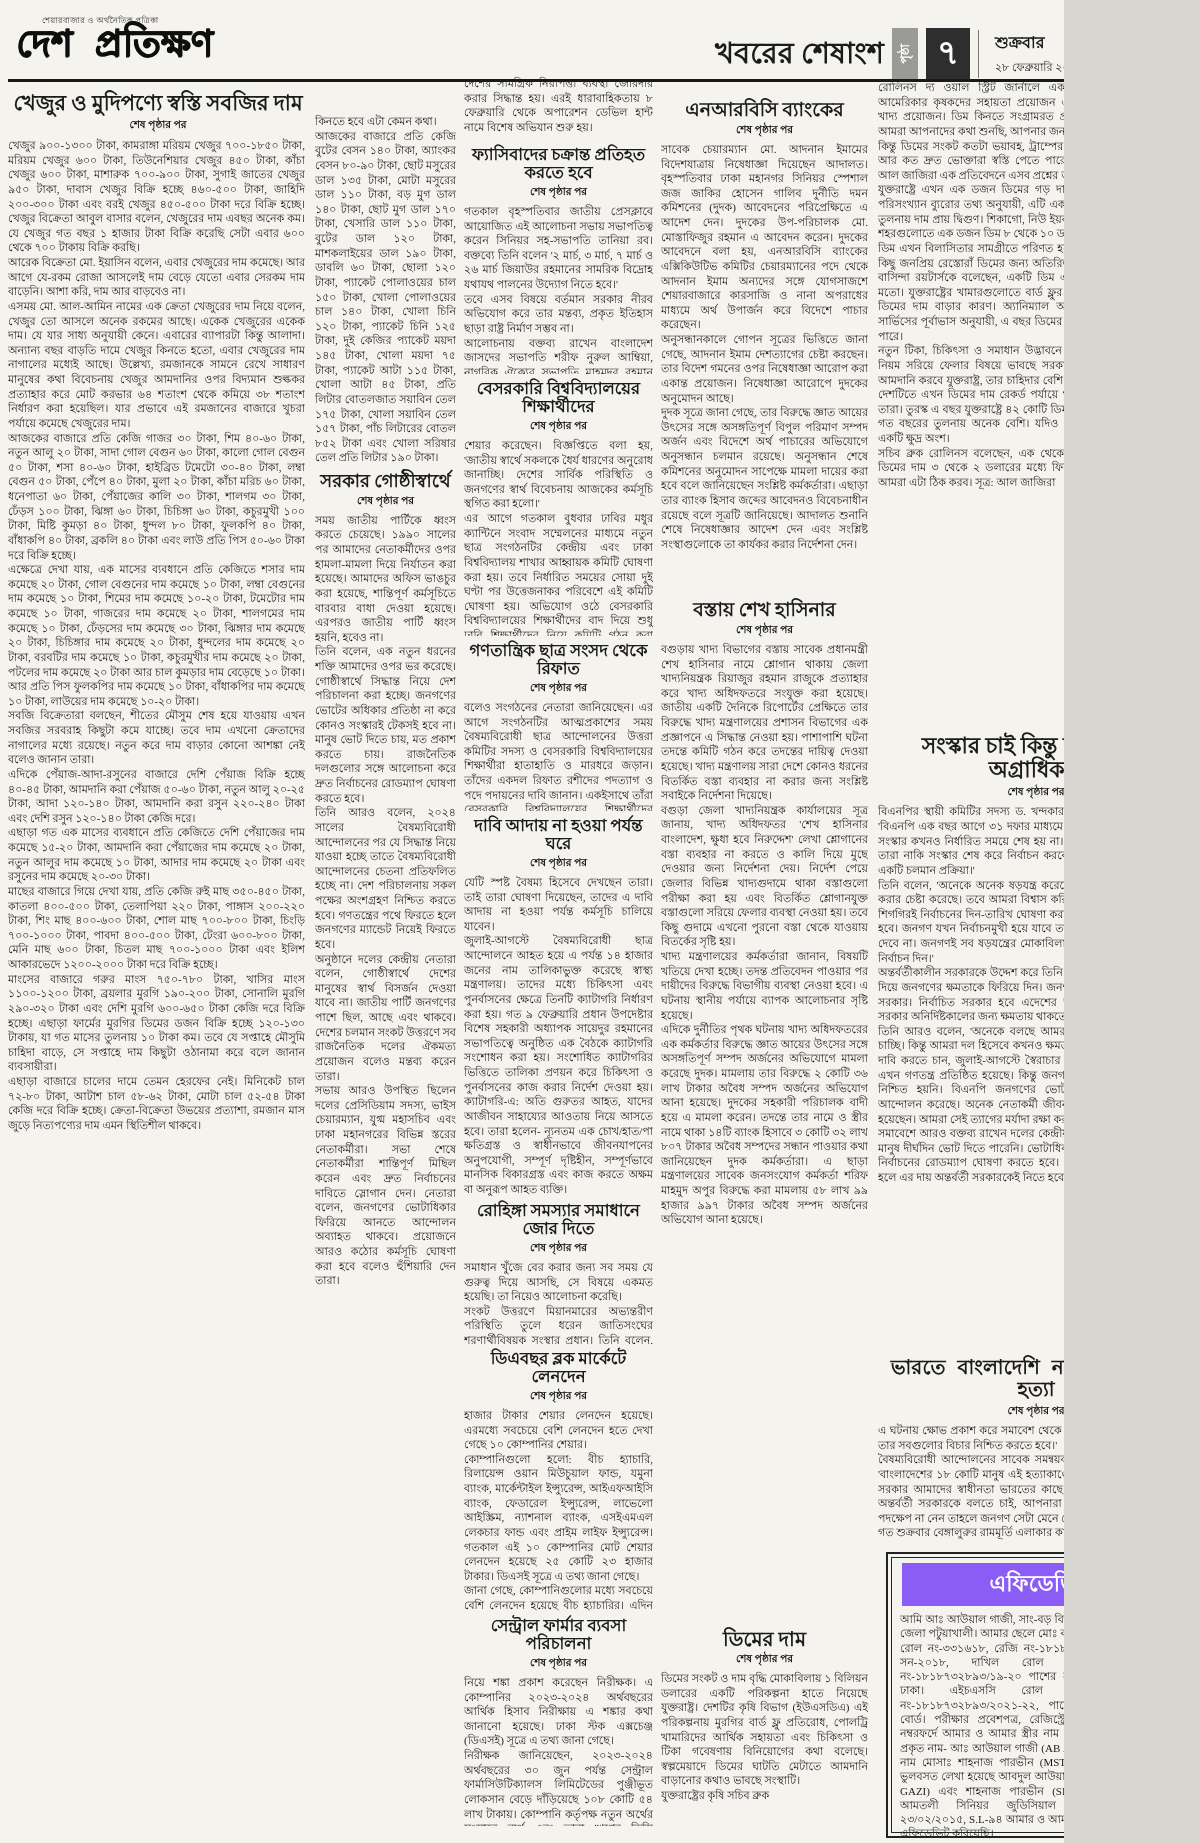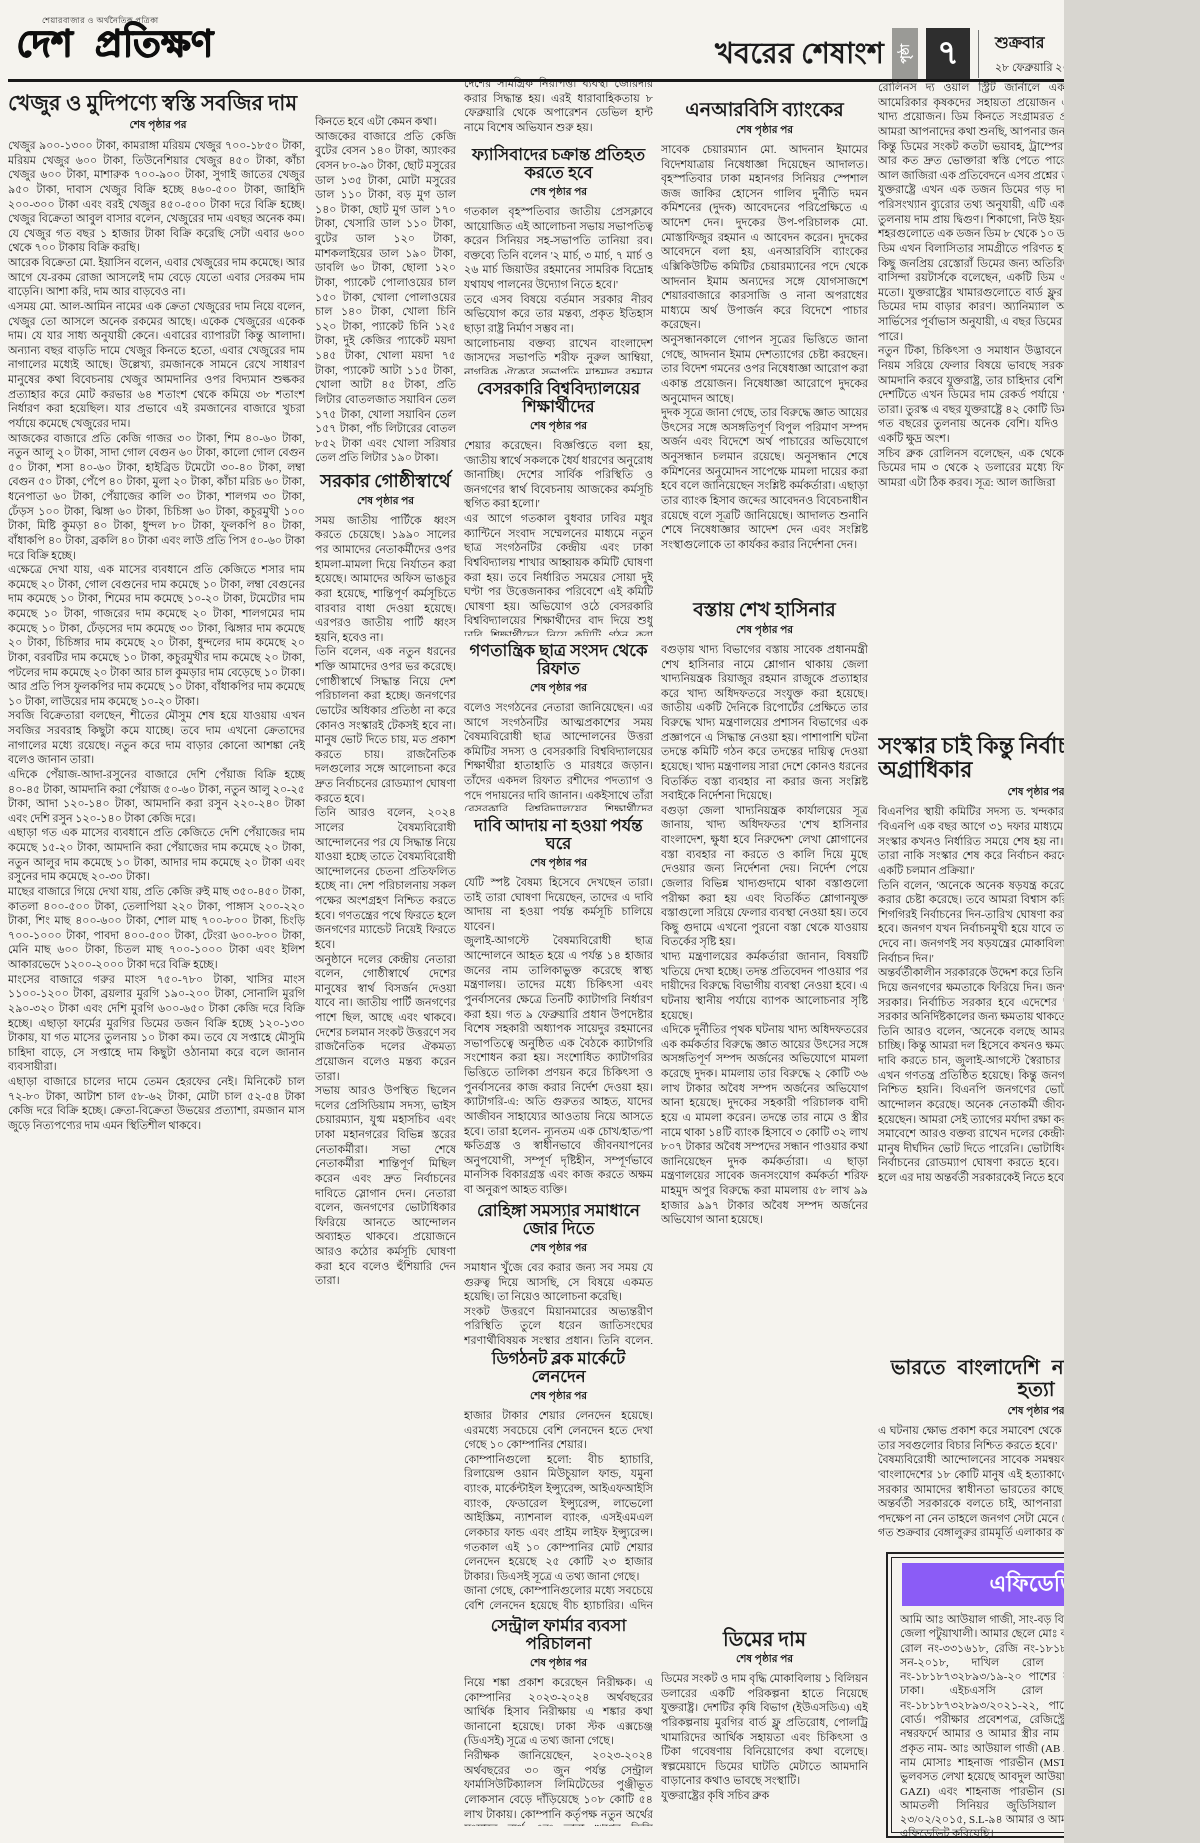--- a/index.html
+++ b/index.html
@@ -19,21 +19,21 @@
         align-items:center;justify-content:center;font-size:34px;font-weight:bold;}
   .daydate{padding-left:16px;border-left:1px solid #777;}
   .day{font-size:16px;font-weight:bold;}
   .date{font-size:11px;margin-top:2px;white-space:nowrap;}
   .hrule{position:absolute;left:8px;top:79px;width:1184px;height:3px;background:#191919;}
   
   .col{position:absolute;overflow:hidden;}
   .blk{overflow:hidden;}
   .body{font-size:11px;line-height:1.33;text-align:justify;white-space:pre-line;
         word-break:break-word;}
-  .h1{font-size:22px;font-weight:bold;text-align:left;line-height:1.1;margin:4px 0 2px;}
+  .h1{font-size:22px;font-weight:bold;text-align:center;line-height:1.1;margin:4px 0 2px;}
   .h2{font-size:16.5px;font-weight:bold;text-align:center;line-height:1.12;margin:6px 0 1px;}
   .h3{font-size:19px;font-weight:bold;text-align:center;line-height:1.1;margin:6px 0 1px;}
   .dateline{font-size:10.5px;font-weight:bold;text-align:center;margin:0 0 3px;}
   .khejur-head{position:absolute;left:8px;top:88px;width:300px;}
   .khejur-head .h1{white-space:nowrap;font-size:21px;}
   
   .affidavit{position:absolute;left:886px;top:1552px;width:306px;height:286px;
         border:2px solid #222;box-sizing:border-box;background:#f5f3ee;padding:5px 8px;}
   .affidavit-inner{border:1px solid #222;position:absolute;inset:3px;pointer-events:none;}
   .aff-title{background:#8b5cf6;color:#fff;font-size:22px;font-weight:bold;text-align:center;
@@ -135,21 +135,21 @@
 ক্যাটাগরি-বি: গুরুতর আহত, যাদের দীর্ঘদিন সাহায্য দিতে হবে। তারা হলেন আংশিক দৃষ্টিহীন, মস্তিষ্কে গুরুতর আঘাতপ্রাপ্ত বা অনুরূপ আহত ব্যক্তি। ক্যাটাগরি-সি: আহত যারা এখনো হাসপাতালে চিকিৎসাধীন রয়েছেন, চিকিৎসা শেষে স্বাভাবিক কাজকর্ম করতে সক্ষম হবেন। শ্রবণশক্তি/দৃষ্টিশক্তি ক্ষতিগ্রস্ত, গুলিতে আহত বা অনুরূপ আহত ব্যক্তি। তারা সুস্থ হয়ে হাসপাতাল ত্যাগ করেছেন এবং স্বাভাবিক কাজকর্ম করতে পারছেন।
 মুক্তিযুদ্ধ বিষয়ক উপদেষ্টা ফারুক-ই আজম জানিয়েছেন, শহীদ পরিবার ৩০ লাখ টাকার সঞ্চয়পত্র পাবে। আহতরা পরিচয়পত্রের মাধ্যমে আজীবন ভাতা ও চিকিৎসা সুবিধা পাবেন। গুরুতর আহতরা এককালীন ৫ লাখ টাকা এবং প্রতি মাসে ২০ হাজার টাকা পাবেন। যাদের একটি অঙ্গহানি (বি ক্যাটাগরি) হয়েছে, তারা এককালীন ৩ লাখ এবং ১৫ হাজার টাকা করে মাসিক ভাতা পাবেন। যারা সি ক্যাটাগরিতে আছেন, তাদের জন্য আর্থিক সহায়তা নেই। তবে তারা সরকারি কর্মসংস্থানে অগ্রাধিকার পাবেন।</div>
     </div>
     <div class="blk" style="height:148px;">
       <div class="h2">রোহিঙ্গা সমস্যার সমাধানে জোর দিতে</div>
       <div class="dateline">শেষ পৃষ্ঠার পর</div>
       <div class="body">সমাধান খুঁজে বের করার জন্য সব সময় যে গুরুত্ব দিয়ে আসছি, সে বিষয়ে একমত হয়েছি। তা নিয়েও আলোচনা করেছি।
 সংকট উত্তরণে মিয়ানমারের অভ্যন্তরীণ পরিস্থিতি তুলে ধরেন জাতিসংঘের শরণার্থীবিষয়ক সংস্থার প্রধান। তিনি বলেন, পরিস্থিতি খুবই জটিল। সেখানে সংঘাত চলছে। আসলে গৃহযুদ্ধ সেখানে চলছে। কিন্তু আমাদের অবশ্যই একটি সমাধান খুঁজতে হবে। বাংলাদেশ সরকার আগামী কয়েক মাসের মধ্যে রোহিঙ্গাদের নিয়ে একটি সম্মেলন আয়োজনের প্রস্তাব দিয়েছে বলে উল্লেখ করেন গ্রান্ডি। তিনি বলেন, আমরা সেই সম্মেলনকে সমর্থন করি।</div>
     </div>
     <div class="blk" style="height:267px;">
-      <div class="h2">ডিগঠনট ব্লক মার্কেটে লেনদেন</div>
+      <div class="h2">ডিএবছর ব্লক মার্কেটে লেনদেন</div>
       <div class="dateline">শেষ পৃষ্ঠার পর</div>
       <div class="body">হাজার টাকার শেয়ার লেনদেন হয়েছে। এরমধ্যে সবচেয়ে বেশি লেনদেন হতে দেখা গেছে ১০ কোম্পানির শেয়ার।
 কোম্পানিগুলো হলো: বীচ হ্যাচারি, রিলায়েন্স ওয়ান মিউচুয়াল ফান্ড, যমুনা ব্যাংক, মার্কেন্টাইল ইন্স্যুরেন্স, আইএফআইসি ব্যাংক, ফেডারেল ইন্স্যুরেন্স, লাভেলো আইস্ক্রিম, ন্যাশনাল ব্যাংক, এসইএমএল লেকচার ফান্ড এবং প্রাইম লাইফ ইন্স্যুরেন্স। গতকাল এই ১০ কোম্পানির মোট শেয়ার লেনদেন হয়েছে ২৫ কোটি ২৩ হাজার টাকার। ডিএসই সূত্রে এ তথ্য জানা গেছে।
 জানা গেছে, কোম্পানিগুলোর মধ্যে সবচেয়ে বেশি লেনদেন হয়েছে বীচ হ্যাচারির। এদিন কোম্পানিটির ৫ কোটি ৭৯ লাখ ৫২ হাজার টাকার শেয়ার লেনদেন হয়েছে। দ্বিতীয় সর্বোচ্চ রিলায়েন্স ওয়ানের ২ কোটি ৬০ লাখ টাকার শেয়ার লেনদেন হয়েছে। আর ১ কোটি ৬৮ লাখ টাকার শেয়ার লেনদেন করে তৃতীয় অবস্থানে রয়েছে যমুনা ব্যাংক।
 অন্য কোম্পানিগুলোর মধ্যে: মার্কেন্টাইল ইন্স্যুরেন্সের ৯৬ লাখ টাকা, আইএফআইসি ব্যাংকের ৬৫ লাখ টাকা, ফেডারেল ইন্স্যুরেন্সের ৫৫ লাখ ৪৭ হাজার টাকা, লাভেলো আইস্ক্রিমের ৪৮ লাখ টাকা, ন্যাশনাল ব্যাংকের ৩৬ লাখ ৮৯ হাজার টাকা, এসইএমএল লেকচার ফান্ডের ৩৪ লাখ টাকা এবং প্রাইম লাইফ ইন্স্যুরেন্সের ৩৩ লাখ টাকার শেয়ার লেনদেন হয়েছে।</div>
     </div>
     <div class="blk" style="height:215px;">
       <div class="h2">সেন্ট্রাল ফার্মার ব্যবসা পরিচালনা</div>
       <div class="dateline">শেষ পৃষ্ঠার পর</div>
       <div class="body">নিয়ে শঙ্কা প্রকাশ করেছেন নিরীক্ষক। এ কোম্পানির ২০২৩-২০২৪ অর্থবছরের আর্থিক হিসাব নিরীক্ষায় এ শঙ্কার কথা জানানো হয়েছে। ঢাকা স্টক এক্সচেঞ্জ (ডিএসই) সূত্রে এ তথ্য জানা গেছে।

